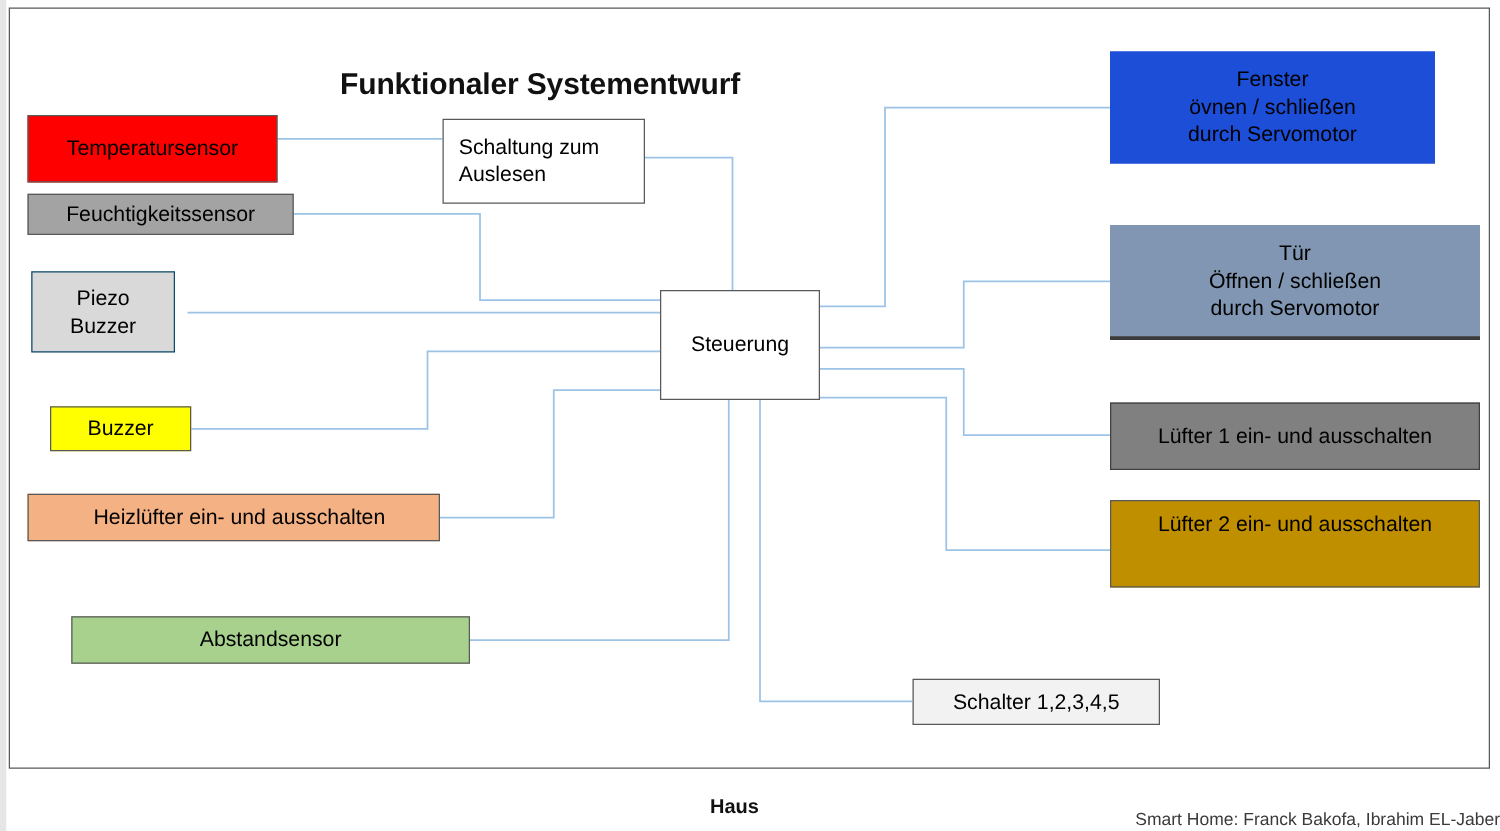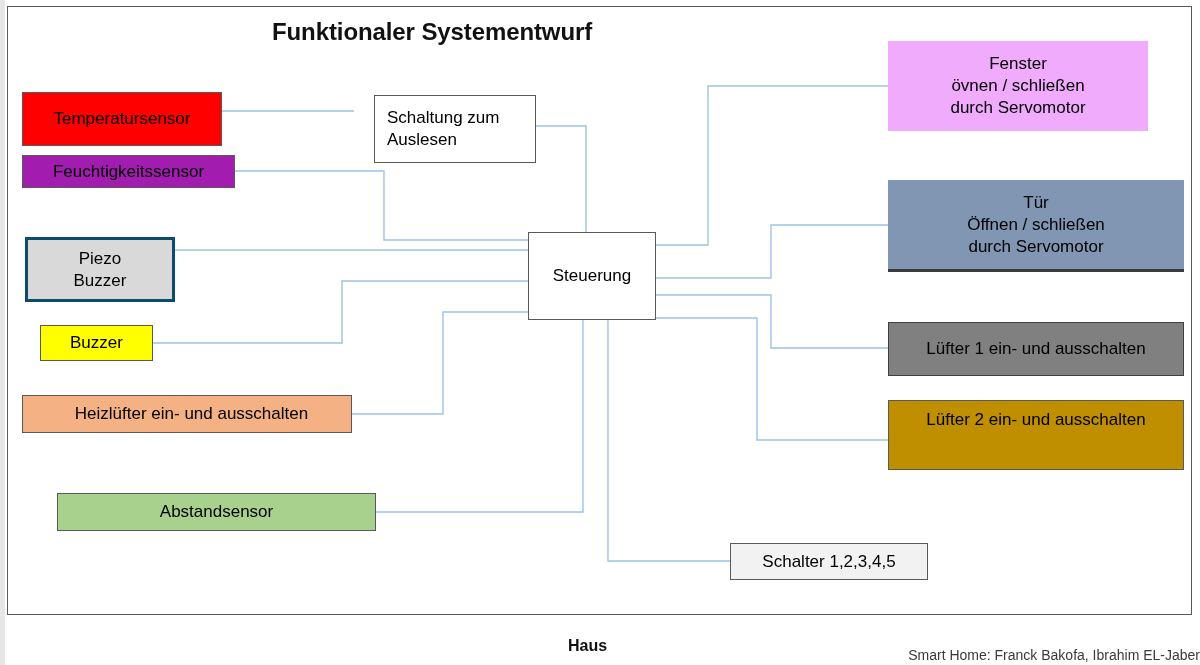--- a/index.html
+++ b/index.html
@@ -54,20 +54,21 @@
   }
   .node.left-align {
     justify-content: flex-start;
   }
   .title {
     position: absolute;
     font-weight: bold;
     font-size: 24px;
     color: #111111;
     letter-spacing: -0.1px;
+    margin-top: 36px;
   }
   .haus-label {
     position: absolute;
     font-weight: bold;
     font-size: 16px;
     color: #111111;
   }
   .caption {
     position: absolute;
     font-size: 14px;
@@ -119,51 +120,51 @@
       <path d="M 608,320 L 608,561 L 730,561"></path>
     </g>
   </svg>
 
   <div class="title" style="left:272px; top:18px;">Funktionaler Systementwurf</div>
 
   <div class="node" style="left:22px; top:92px; width:200px; height:54px; background:#FF0000; border:1px solid #595959;">
     <span>Temperatursensor</span>
   </div>
 
-  <div class="node" style="left:22px; top:155px; width:213px; height:33px; background:#a21caf; border:1px solid #595959;">
+  <div class="node" style="left:22px; top:155px; width:213px; height:33px; background:#a3a3a3; border:1px solid #595959;">
     <span>Feuchtigkeitssensor</span>
   </div>
 
-  <div class="node" style="left:25px; top:217px; width:150px; height:65px; background:#D9D9D9; border:3px solid #0c4a6e;margin-top:20px;">
+  <div class="node" style="left:25px; top:217px; width:115px; height:65px; background:#D9D9D9; border:1px solid #0c4a6e;">
     <span>Piezo
 Buzzer</span>
   </div>
 
   <div class="node" style="left:40px; top:325px; width:113px; height:36px; background:#FFFF00; border:1px solid #595959;">
     <span>Buzzer</span>
   </div>
 
   <div class="node" style="left:22px; top:395px; width:330px; height:38px; background:#F4B183; border:1px solid #595959;padding-left:15px;">
     <span>Heizlüfter ein- und ausschalten</span>
   </div>
 
   <div class="node" style="left:57px; top:493px; width:319px; height:38px; background:#A9D18E; border:1px solid #595959;">
     <span>Abstandsensor</span>
   </div>
 
-  <div class="node left-align" style="left:354px; top:95px; width:162px; height:68px; background:#FFFFFF; border:1px solid #595959; text-align:left; padding-left:12px;margin-left:20px;">
+  <div class="node left-align" style="left:354px; top:95px; width:162px; height:68px; background:#FFFFFF; border:1px solid #595959; text-align:left; padding-left:12px;">
     <span>Schaltung zum
 Auslesen</span>
   </div>
 
   <div class="node" style="left:528px; top:232px; width:128px; height:88px; background:#FFFFFF; border:1px solid #595959;">
     <span>Steuerung</span>
   </div>
 
-  <div class="node" style="left:888px; top:41px; width:260px; height:90px; background:#f0abfc; border:none;">
+  <div class="node" style="left:888px; top:41px; width:260px; height:90px; background:#1d4ed8; border:none;">
     <span>Fenster
 övnen / schließen
 durch Servomotor</span>
   </div>
 
   <div class="node" style="left:888px; top:180px; width:296px; height:90px; background:#8096B2; border:none;">
     <span>Tür
 Öffnen / schließen
 durch Servomotor</span>
   </div>

